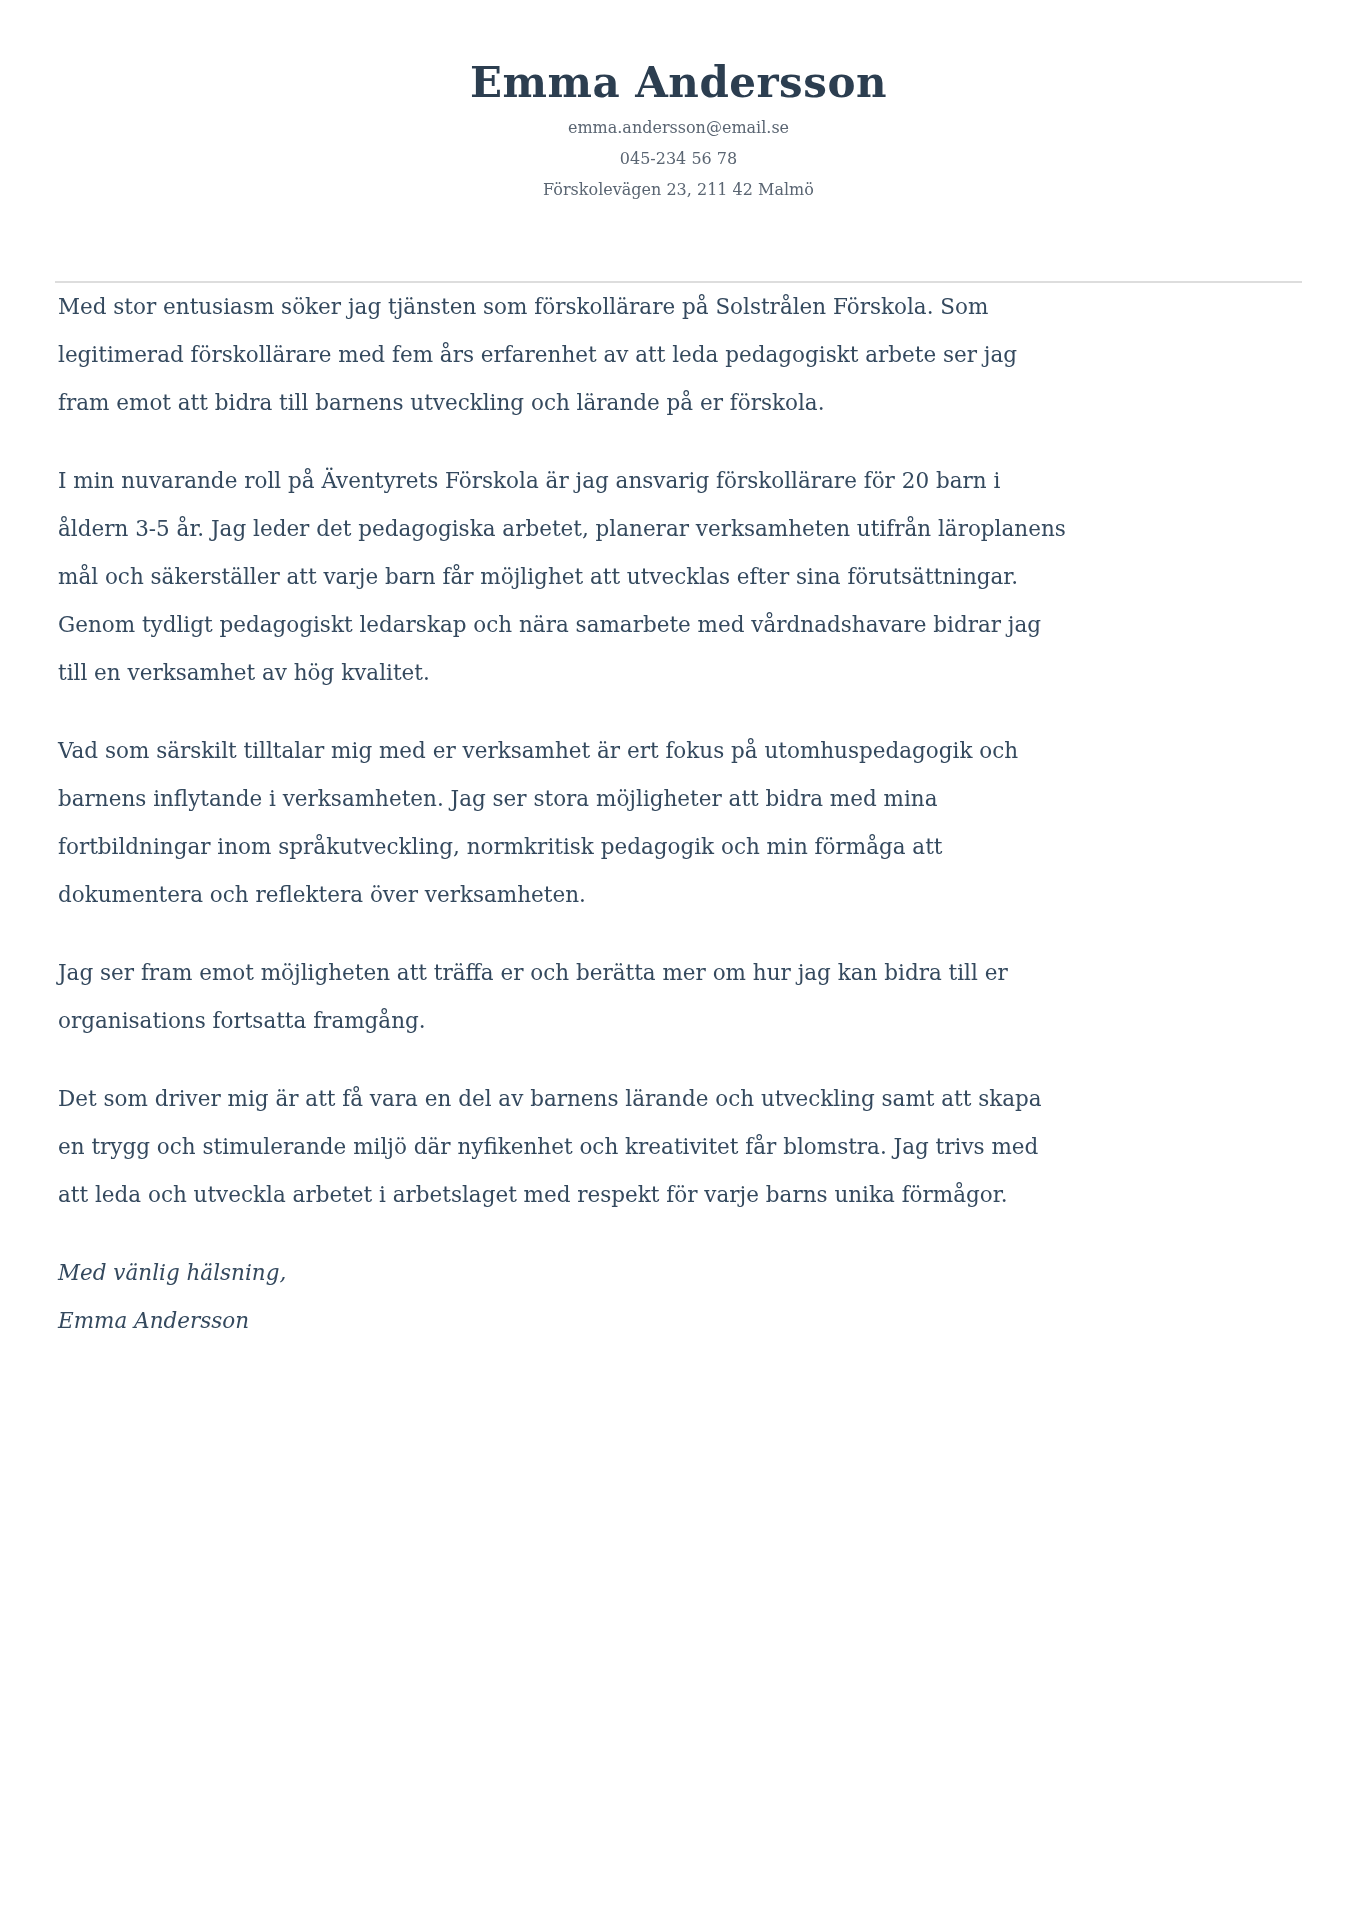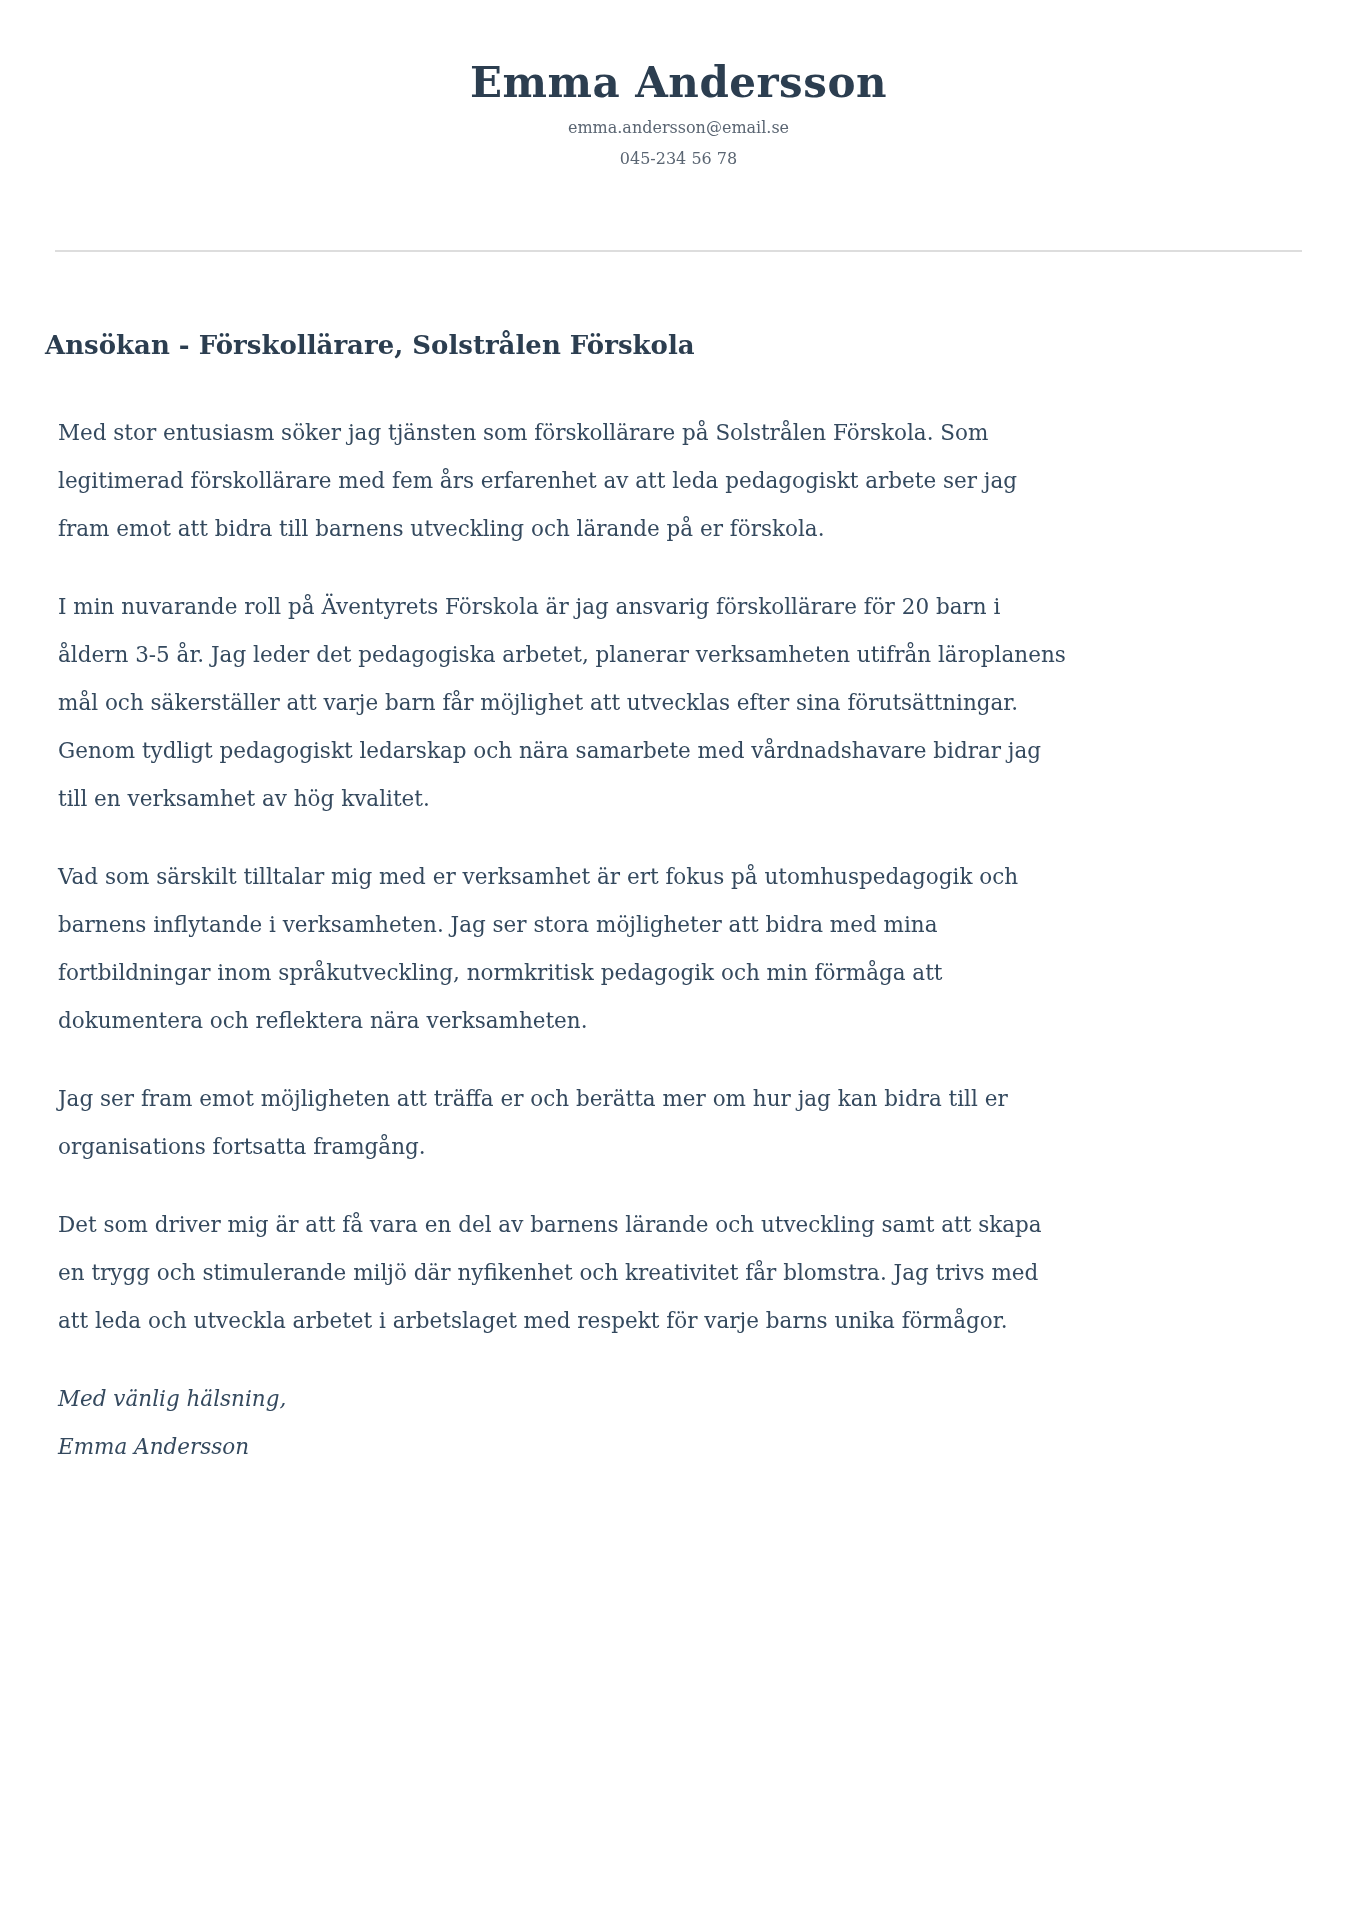--- a/index.html
+++ b/index.html
@@ -64,30 +64,30 @@
 </style>
 </head>
 <body>
 
 <div class="page">
 
   <header class="letter-header">
     <h1>Emma Andersson</h1>
     <div class="contact-line">emma.andersson@email.se</div>
     <div class="contact-line">045-234 56 78</div>
+    <div class="contact-line">Förskolevägen 23, 211 42 Malmö</div>
   </header>
 
   <hr class="divider">
 
   <main class="letter-body">
-    <h2>Ansökan - Förskollärare, Solstrålen Förskola</h2>
 
     <p>Med stor entusiasm söker jag tjänsten som förskollärare på Solstrålen Förskola. Som legitimerad förskollärare med fem års erfarenhet av att leda pedagogiskt arbete ser jag fram emot att bidra till barnens utveckling och lärande på er förskola.</p>
     <p>I min nuvarande roll på Äventyrets Förskola är jag ansvarig förskollärare för 20 barn i åldern 3-5 år. Jag leder det pedagogiska arbetet, planerar verksamheten utifrån läroplanens mål och säkerställer att varje barn får möjlighet att utvecklas efter sina förutsättningar. Genom tydligt pedagogiskt ledarskap och nära samarbete med vårdnadshavare bidrar jag till en verksamhet av hög kvalitet.</p>
-    <p>Vad som särskilt tilltalar mig med er verksamhet är ert fokus på utomhuspedagogik och barnens inflytande i verksamheten. Jag ser stora möjligheter att bidra med mina fortbildningar inom språkutveckling, normkritisk pedagogik och min förmåga att dokumentera och reflektera nära verksamheten.</p>
+    <p>Vad som särskilt tilltalar mig med er verksamhet är ert fokus på utomhuspedagogik och barnens inflytande i verksamheten. Jag ser stora möjligheter att bidra med mina fortbildningar inom språkutveckling, normkritisk pedagogik och min förmåga att dokumentera och reflektera över verksamheten.</p>
     <p>Jag ser fram emot möjligheten att träffa er och berätta mer om hur jag kan bidra till er organisations fortsatta framgång.</p>
     <p>Det som driver mig är att få vara en del av barnens lärande och utveckling samt att skapa en trygg och stimulerande miljö där nyfikenhet och kreativitet får blomstra. Jag trivs med att leda och utveckla arbetet i arbetslaget med respekt för varje barns unika förmågor.</p>
 
     <div class="closing">
       <p>
         <span>Med vänlig hälsning,</span><br>
         <span>Emma Andersson</span>
       </p>
     </div>
   </main>

